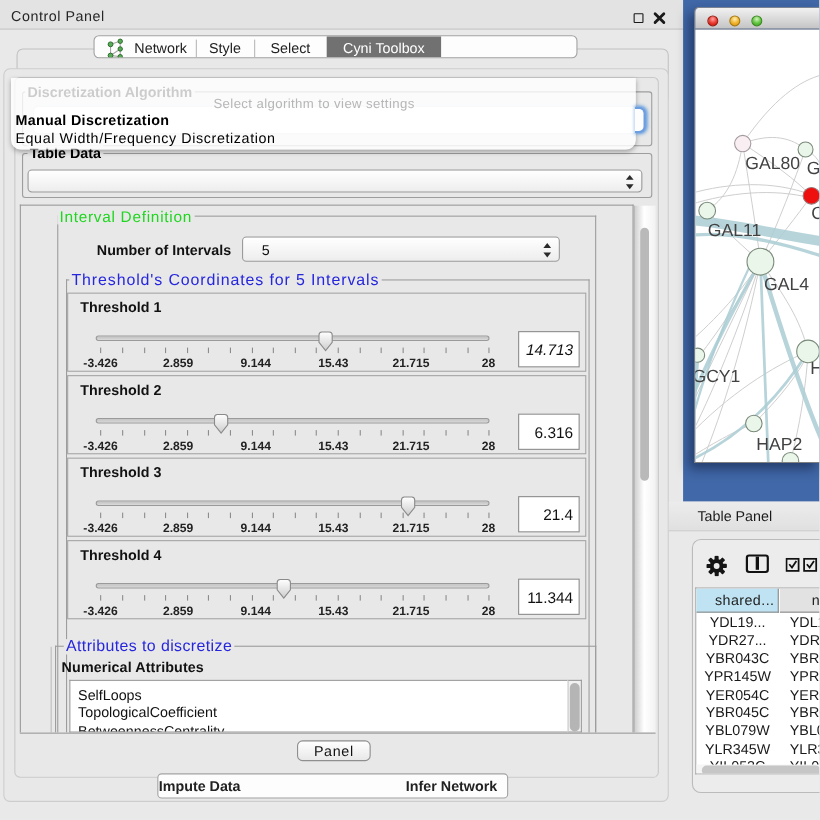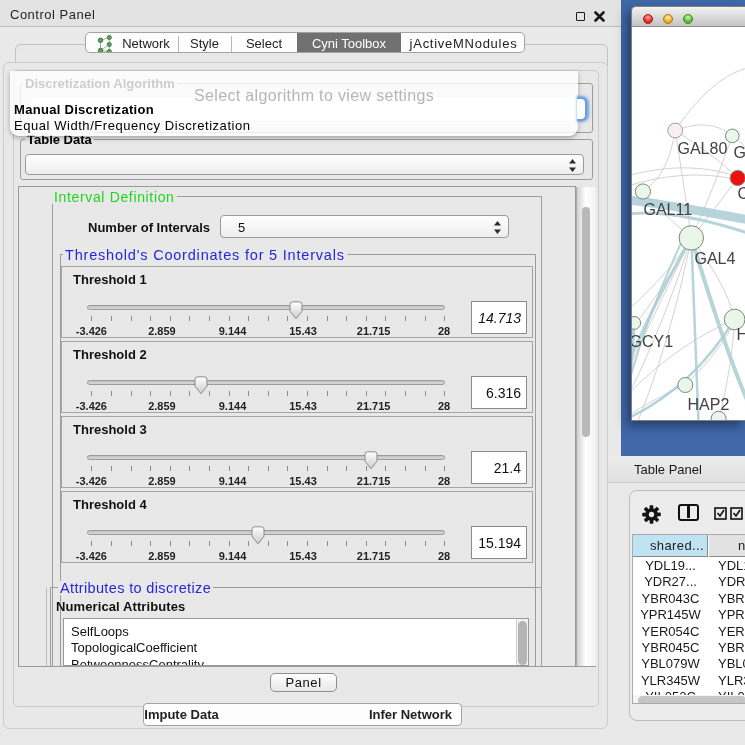--- a/index.html
+++ b/index.html
@@ -49,21 +49,20 @@
       <circle cx="13.3" cy="10.5" r="2" fill="#58ab58" stroke="#2f6b2f" stroke-width="0.9"></circle>
       <circle cx="13.3" cy="17.5" r="2" fill="#58ab58" stroke="#2f6b2f" stroke-width="0.9"></circle>
     </svg>
     <span style="margin-left:26px;line-height:21px;">Network</span>
   </div>
   <div class="abs" style="left:92px;top:3px;width:1px;height:16px;background:#b9b9b9;"></div>
   <div class="seg" style="left:92px;width:53px;line-height:21px;">Style</div>
   <div class="abs" style="left:145px;top:3px;width:1px;height:16px;background:#b9b9b9;"></div>
   <div class="seg" style="left:145px;width:66px;line-height:21px;">Select</div>
   <div class="seg" style="left:211px;width:104px;line-height:21px;background:#717171;color:#fff;">Cyni Toolbox</div>
-  <div class="seg" style="left:315px;width:125px;line-height:21px;letter-spacing:0.73px;">jActiveMNodules</div>
 </div>
 
 <div class="frame" style="left:20px;top:83px;width:573px;height:50px;border-radius:3px;">
   <span class="ftitle bold" style="left:2px;">Discretization Algorithm</span>
 </div>
 <div class="abs" style="left:30px;top:96px;width:557px;height:26px;background:#fdfdfd;border:1px solid #d8dee8;border-radius:5px;"></div>
 
 <div class="frame" style="left:20px;top:139px;width:573px;height:41px;border-radius:3px;">
   <span class="ftitle bold" style="left:4px;">Table Data</span>
 </div>
@@ -243,21 +242,21 @@
     <div class="slbl" style="left:382.1px;top:58px;">28</div>
     <svg class="thumb" style="left:187.7px;top:33px;" width="16" height="20" viewBox="0 0 16 20">
       <path d="M2 4.6 Q2 1.8 4.6 1.8 L11.4 1.8 Q14 1.8 14 4.6 L14 11.2 L8 18.8 L2 11.2 Z" fill="url(#g3)" stroke="#8a8a8a" stroke-width="1"></path>
       <defs>
         <linearGradient id="g3" x1="0" y1="0" x2="0" y2="1">
           <stop offset="0" stop-color="#ffffff"></stop>
           <stop offset="1" stop-color="#cccccc"></stop>
         </linearGradient>
       </defs>
     </svg>
-    <div class="vbox" style="top:34px;">15.194</div>
+    <div class="vbox" style="top:34px;">11.344</div>
   </div>
 
 <div class="abs" style="left:46px;top:588px;width:1px;height:78px;background:#bdbdbd;"></div>
 <div class="frame" style="left:50px;top:587px;width:492px;height:79px;border-bottom:none;">
   <span class="ftitle" style="color:#2626dd;left:7px;top:-7px;font-size:14.5px;letter-spacing:0.35px;line-height:14px;">Attributes to discretize</span>
 </div>
 <div class="abs bold" style="left:56px;top:599px;font-size:13px;letter-spacing:0.1px;color:#111;">Numerical Attributes</div>
 <div class="abs" style="left:63px;top:618px;width:453px;height:48px;background:#fff;border:1px solid #999;border-right:none;overflow:hidden;">
   <div style="font-size:13px;color:#111;padding-left:7px;line-height:16.4px;padding-top:5px;">SelfLoops<br>TopologicalCoefficient<br>BetweennessCentrality</div>
 </div>
@@ -266,21 +265,21 @@
 
 <div class="abs" style="left:18px;top:666px;width:578px;height:40px;background:#e8e8e8;border-top:1px solid #9a9a9a;"></div>
 <div class="abs" style="left:270px;top:673px;width:67px;height:19px;background:linear-gradient(#ffffff,#e8e8e8);border:1px solid #8f8f8f;border-radius:5px;font-size:13px;letter-spacing:0.6px;text-align:center;line-height:17px;color:#111;">Panel</div>
 
 <div class="abs" style="left:143px;top:703px;width:319px;height:23px;background:#fdfdfd;border:1px solid #a2a2a2;border-radius:4px;overflow:hidden;">
   <div class="seg" style="left:0;width:75px;line-height:22px;font-weight:bold;">Impute Data</div>
   <div class="seg" style="left:214px;width:105px;line-height:22px;font-weight:bold;">Infer Network</div>
 </div>
 
 <div class="abs" style="left:10px;top:71px;width:568px;height:65px;background:rgba(255,255,255,0.8);border-radius:0 0 9px 9px;box-shadow:0 2px 5px rgba(0,0,0,0.3);"></div>
-<div class="abs" style="left:194px;top:87px;width:220px;font-size:16px;letter-spacing:0.35px;color:#b6b6b6;white-space:nowrap;">Select algorithm to view settings</div>
+<div class="abs" style="left:194px;top:87px;width:220px;font-size:12px;letter-spacing:0.35px;color:#b6b6b6;white-space:nowrap;">Select algorithm to view settings</div>
 <div class="abs bold" style="left:14px;top:102px;font-size:13px;letter-spacing:0.3px;color:#000;">Manual Discretization</div>
 <div class="abs" style="left:14px;top:118px;font-size:13px;letter-spacing:0.55px;color:#000;">Equal Width/Frequency Discretization</div>
 <div class="abs" style="left:577px;top:97px;width:10px;height:24px;background:#fdfdfd;border:2px solid #6d9ee0;border-left:none;border-radius:0 6px 6px 0;box-shadow:1px 0 3px 1px rgba(90,150,220,0.85);"></div>
 
 <div class="abs" style="left:621px;top:0;width:124px;height:456px;background:#4168a8;"></div>
 
 <div class="abs" style="left:631px;top:6px;width:114px;height:415px;border:1px solid #808080;border-right:none;border-radius:5px 0 0 0;overflow:hidden;box-shadow:-4px 5px 11px 0px rgba(8,18,48,0.5);">
   <div style="position:absolute;left:0;top:0;width:114px;height:20px;background:linear-gradient(#f2f2f2,#c4c4c4);border-bottom:1px solid #8f8f8f;"></div>
   <div style="position:absolute;left:11px;top:6.5px;width:10px;height:10px;border-radius:50%;background:radial-gradient(circle at 50% 30%, #ffa0a0, #e8392f 55%, #c41408);border:1px solid #9c1a10;"></div>
   <div style="position:absolute;left:31px;top:6.5px;width:10px;height:10px;border-radius:50%;background:radial-gradient(circle at 50% 30%, #ffeeb0, #f0b32c 55%, #d7930a);border:1px solid #a87808;"></div>

